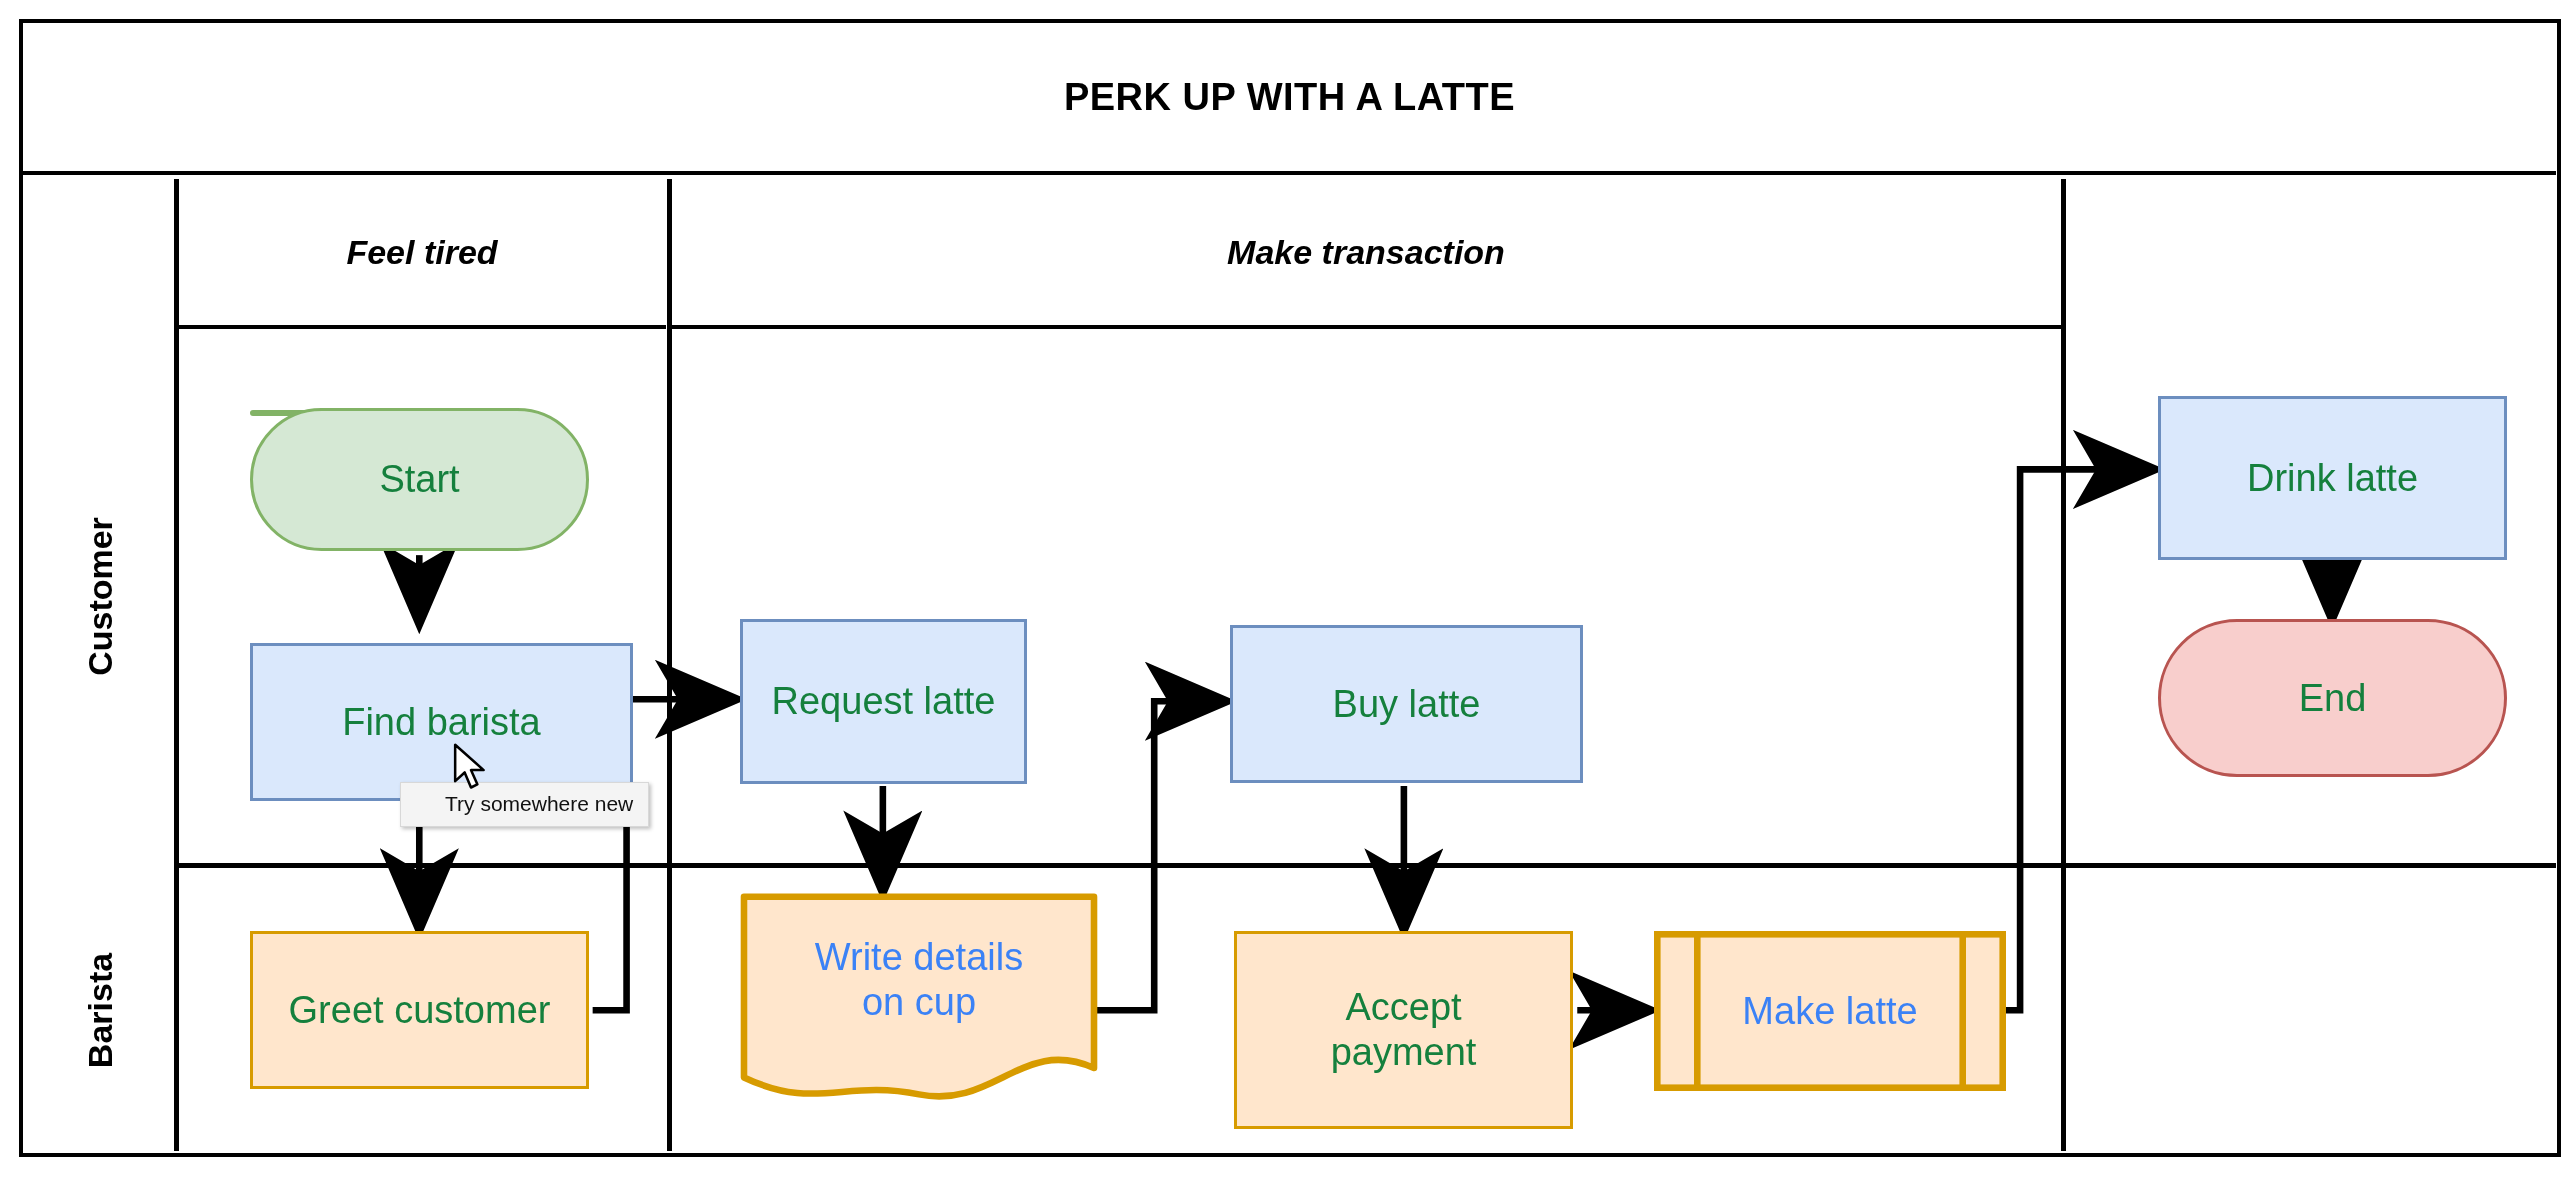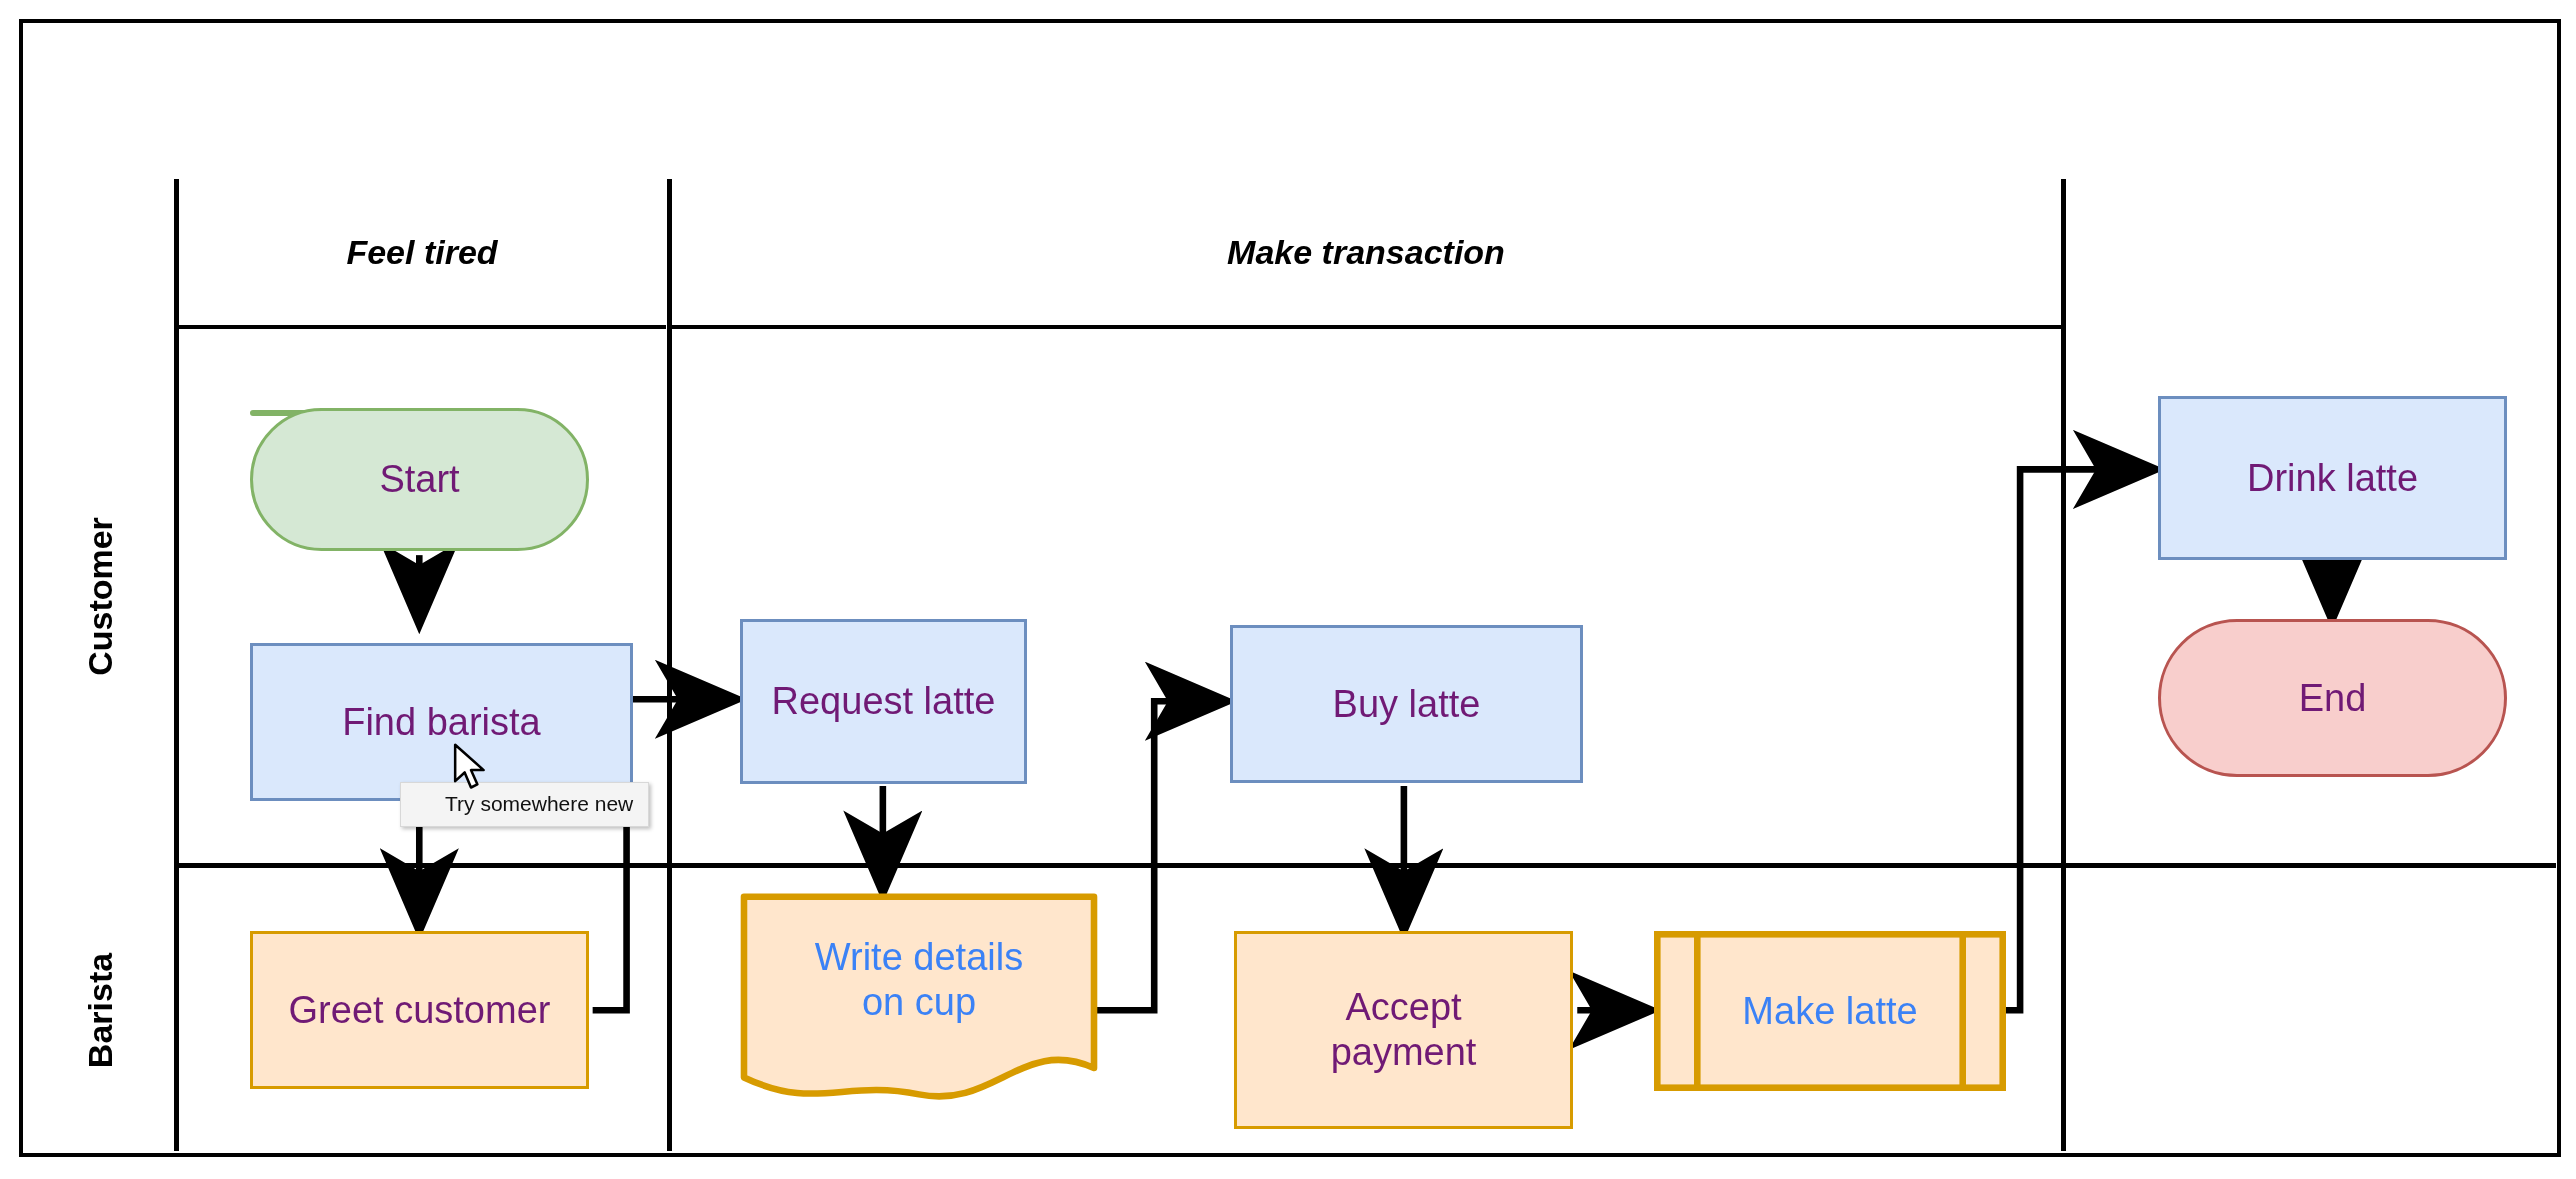--- a/index.html
+++ b/index.html
@@ -27,21 +27,21 @@
   .lane-lbl{position:absolute;left:0;width:155px;display:flex;align-items:center;
             justify-content:center;box-sizing:border-box;}
   .lane-lbl span{font-size:34px;font-weight:bold;color:#000;
                  transform:rotate(-90deg);white-space:nowrap;}
 
   
   #wires{position:absolute;left:0;top:0;width:2576px;height:1180px;pointer-events:none;}
 
   
   .node{position:absolute;box-sizing:border-box;display:flex;align-items:center;
-        justify-content:center;text-align:left;font-size:38px;color:#701a75;
+        justify-content:center;text-align:left;font-size:38px;color:#15803d;
         line-height:1.18;}
   .n-blue{background:#dae8fc;border:3.8px solid #6c8ebf;}
   .n-green{background:#d5e8d4;border:3.8px solid #82b366;border-radius:941px;}
   .n-red{background:#f8cecc;border:3.8px solid #b85450;border-radius:941px;}
   .n-orange{background:#ffe6cc;border:3.8px solid #d79b00;}
 
   
   .shape-svg{position:absolute;}
   .shape-label{position:absolute;display:flex;align-items:center;justify-content:center;
                text-align:center;font-size:38px;color:#3b82f6;line-height:1.18;}
@@ -52,20 +52,23 @@
            font-size:21px;color:#111;padding:9.4px 15px;white-space:nowrap;}
   .cursor{position:absolute;width:38px;height:53px;}
 </style>
 </head>
 <body>
 
 <div id="stage">
 
   <div class="frame">
 
+    <div class="title-cell">
+      <span>PERK UP WITH A LATTE</span>
+    </div>
 
     <div class="hdr" style="left:155px;width:488px;">
       <span>Feel tired</span>
     </div>
     <div class="hdr" style="left:648px;width:1390px;text-align:right;">
       <span>Make transaction</span>
     </div>
 
     <div class="lane-lbl" style="top:306px;height:534px;">
       <span>Customer</span>

